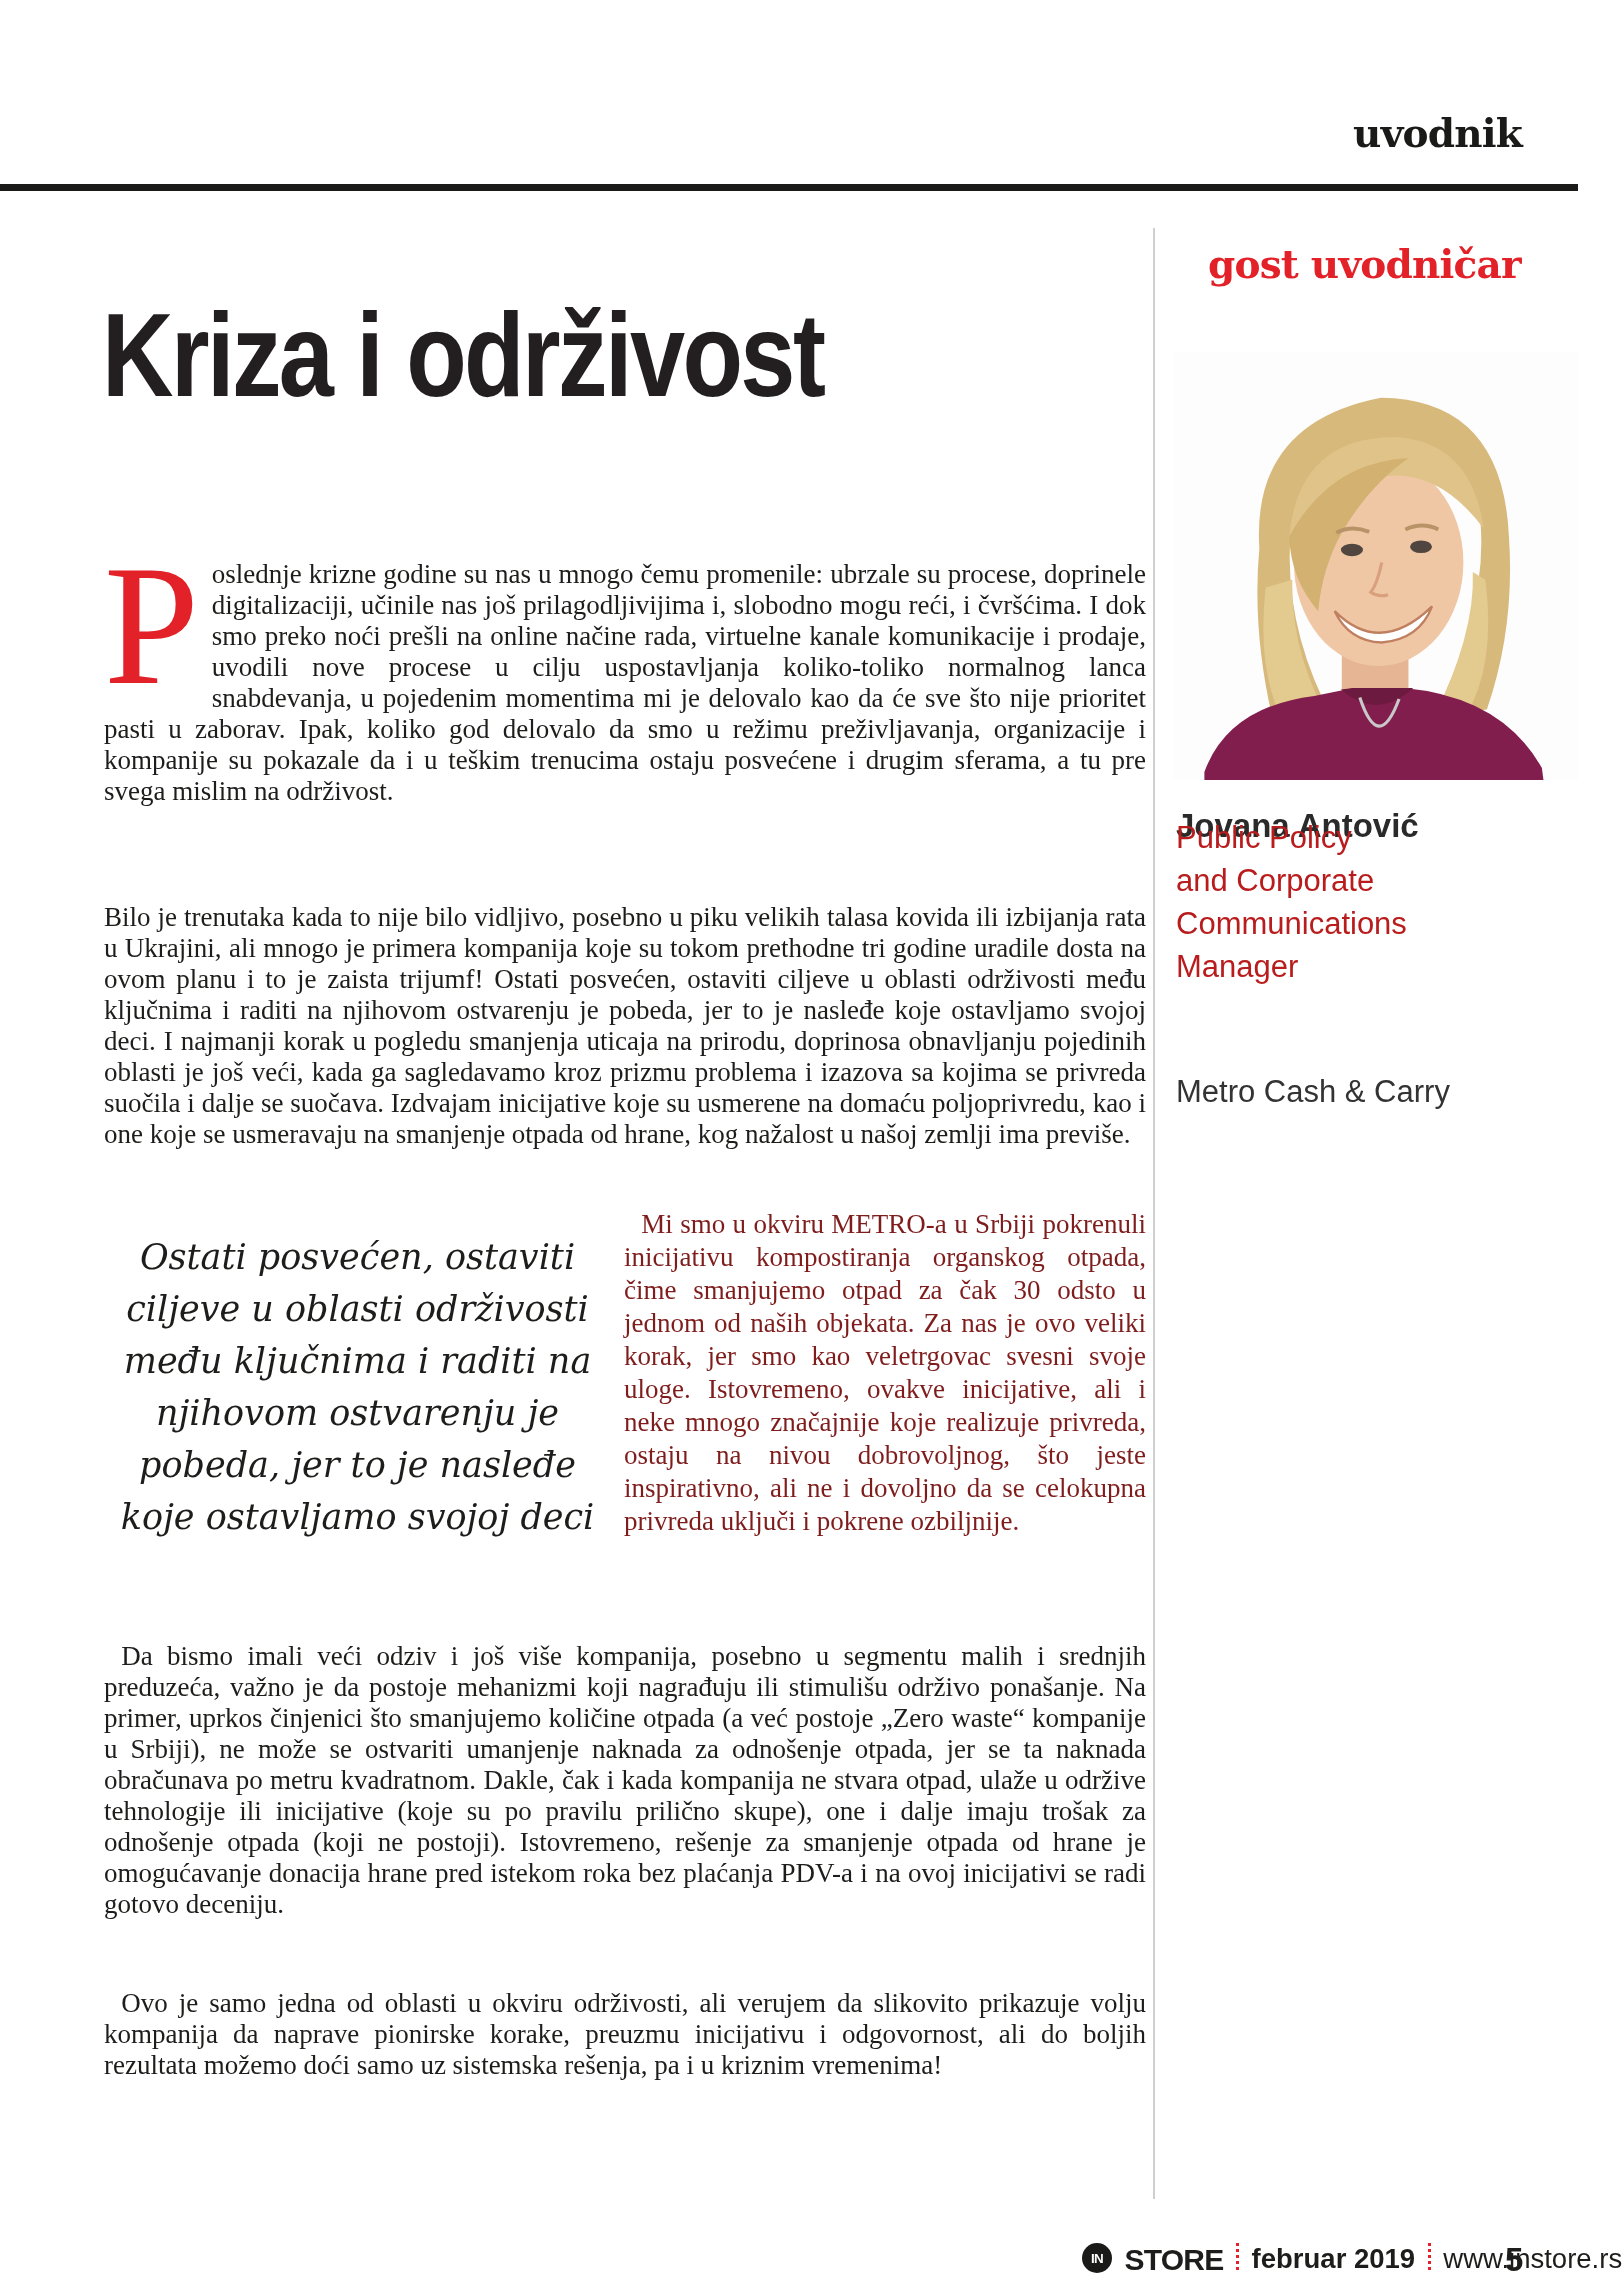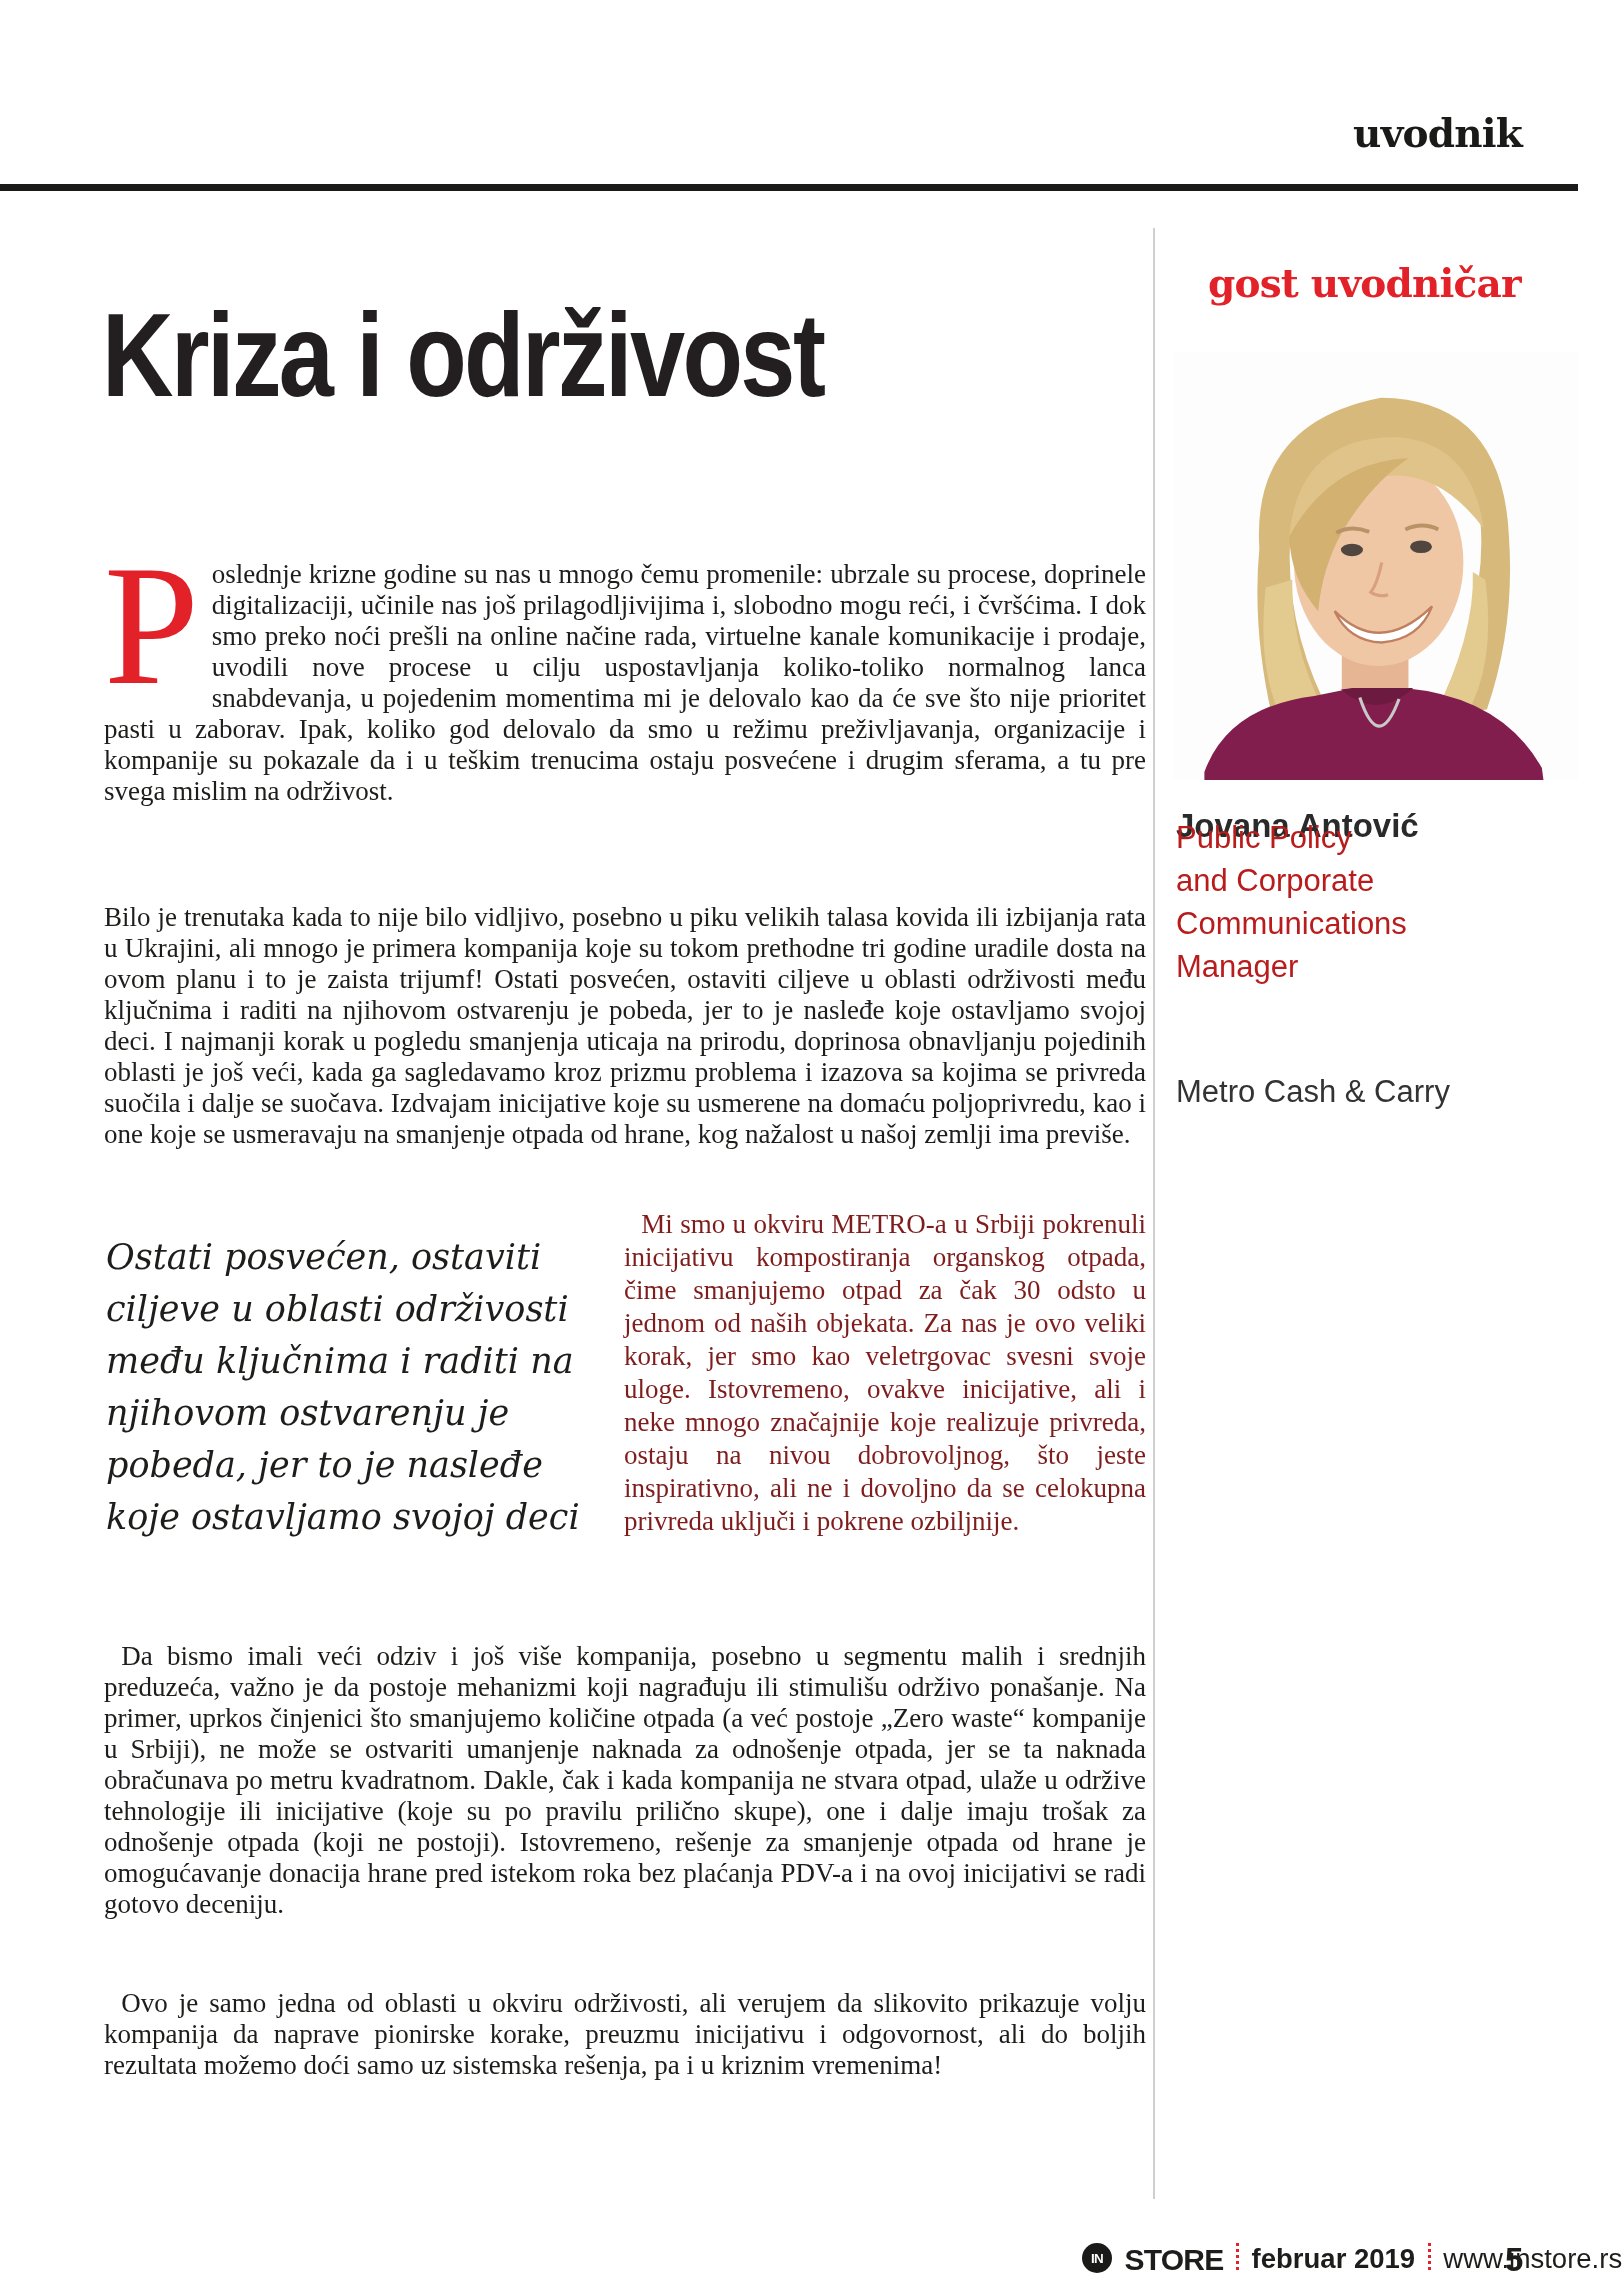--- a/index.html
+++ b/index.html
@@ -12,21 +12,21 @@
   .section-label{
     position:absolute;top:110px;right:101px;
     font-family:"DejaVu Serif",serif;font-weight:bold;
     font-size:39px;letter-spacing:-0.8px;color:#1a1a18;
   }
   .header-rule{
     position:absolute;top:184px;left:0;width:1578px;height:7px;
     background:#1a1a18;
   }
   .kicker{
-    position:absolute;top:260px;left:1208px;
+    position:absolute;top:241px;left:1208px;
     font-family:"DejaVu Serif",serif;font-weight:bold;
     font-size:39px;letter-spacing:-0.8px;color:#e32128;
   }
   .headline{
     position:absolute;top:287px;left:102px;white-space:nowrap;
     font-family:"Liberation Sans",sans-serif;font-weight:700;
     font-size:118px;letter-spacing:-3.1px;color:#231f20;
     transform:scaleX(0.84);transform-origin:left top;
   }
   
@@ -40,21 +40,21 @@
     font-family:"Liberation Serif",serif;
     font-size:171px;line-height:124px;
     margin:4.7px 12.6px 0 0;
   }
   .para2{top:902px;}
   .para3{top:1641px;text-indent:17.3px;}
   .para4{top:1988px;text-indent:17.3px;}
   .pullquote{
     position:absolute;top:1231px;left:106px;width:503px;
     font-family:"DejaVu Serif",serif;font-style:italic;
-    font-size:35px;line-height:52px;text-align:left;color:#1d1d1b;
+    font-size:35px;line-height:52px;text-align:center;color:#1d1d1b;
   }
   .col-right{
     position:absolute;top:1208px;left:624px;width:522px;
     font-size:27px;line-height:33px;text-align:justify;text-indent:17.3px;color:#7f1d1d;
   }
   
   .column-divider{
     position:absolute;top:228px;left:1153px;width:2.4px;height:1971px;
     background:#cfcfcf;
   }

